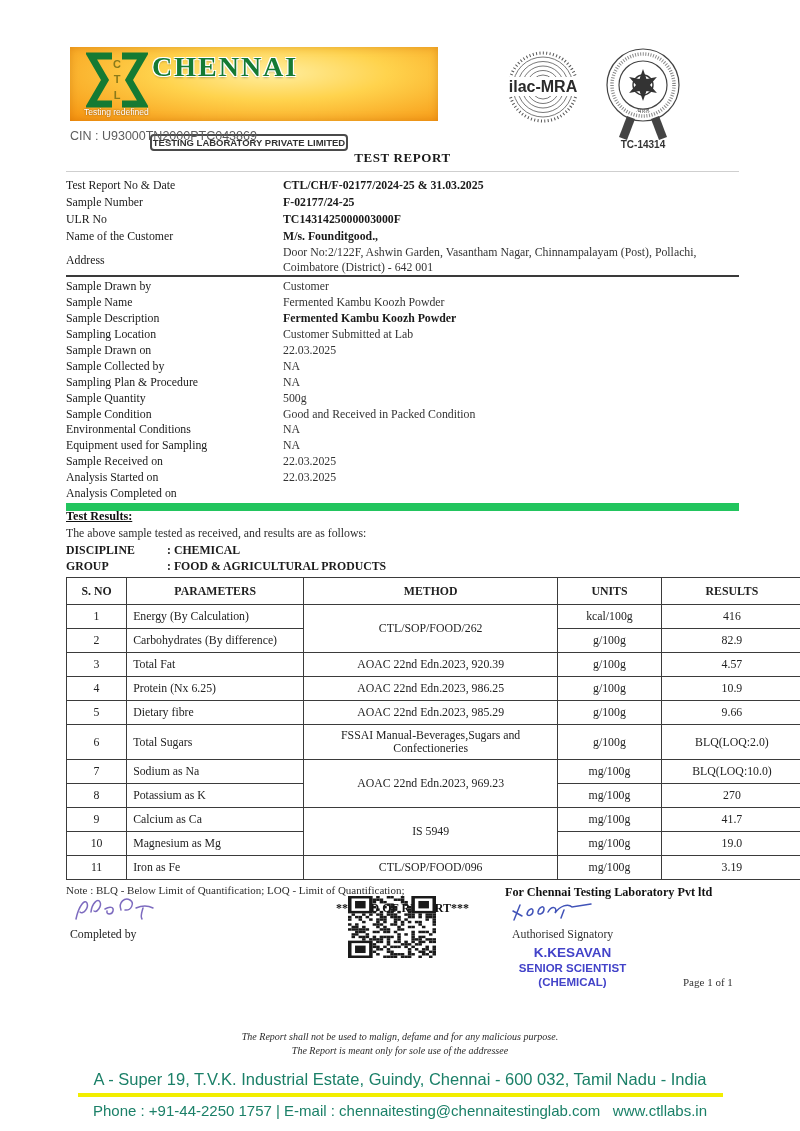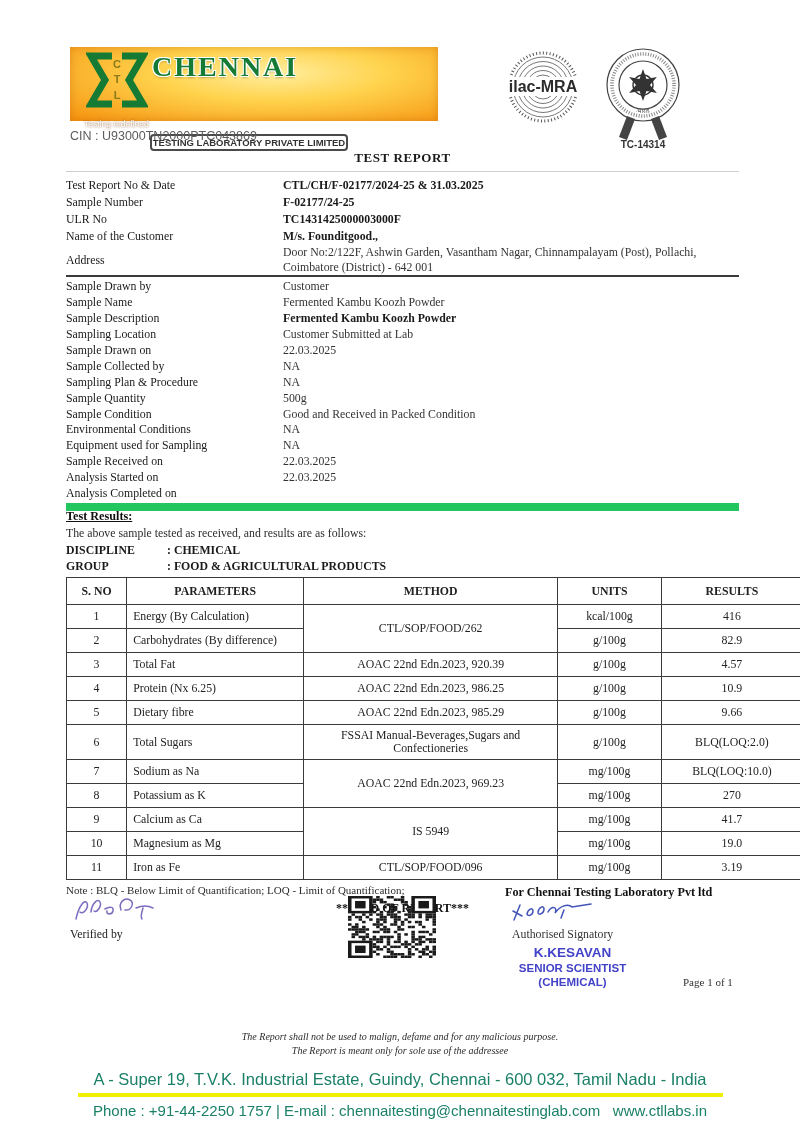--- a/index.html
+++ b/index.html
@@ -20,21 +20,21 @@
     letter-spacing:2px; color:var(--brand_green);
     text-shadow:-1px -1px 0 #fff, 1px -1px 0 #fff, -1px 1px 0 #fff, 1px 1px 0 #fff, 0 2px 2px rgba(0,0,0,.25);
   }
   .banner .sub-box {
     position:absolute; left:80px; top:52px; width:198px; height:17px;
     background:#fff; border:2px solid #4a4a4a; border-radius:4px;
     font-family:"Liberation Sans", sans-serif; font-weight:bold; font-size:9.5px;
     color:#333; text-align:center; line-height:13px;margin-top:35px;
   }
   .banner .tagline {
-    position:absolute; left:14px; top:72px; font-family:"Liberation Sans", sans-serif;
+    position:absolute; left:14px; top:60px; font-family:"Liberation Sans", sans-serif;
     font-size:8.5px; color:#fff; text-shadow:0 0 2px rgba(120,60,0,.9);
   }
   .banner svg.flask { position:absolute; left:16px; top:5px; }
   .cin {
     position:absolute; left:70px; top:129px;
     font-family:"Liberation Sans", sans-serif; font-size:12.5px; color:#5d5d5d;
   }
   .seal-ilac { position:absolute; left:495px; top:50px; }
   .seal-nabl { position:absolute; left:600px; top:44px; }
   .report-title {
@@ -329,21 +329,21 @@
     </table>
     <div class="note-line">Note : BLQ - Below Limit of Quantification; LOQ - Limit of Quantification;</div>
     <div class="end-line">***END OF REPORT***</div>
   </div>
 
   <div class="for-company">For Chennai Testing Laboratory Pvt ltd</div>
 
   <svg class="sig-verified" width="102" height="32" viewBox="0 0 102 32">
     <path d="M4,26 C7,12 13,6 15,10 C17,15 11,22 8,19 M19,19 C20,10 26,5 28,9 C30,13 25,20 22,18 M33,16 C38,13 42,14 41,18 C40,22 34,22 35,18 M49,17 C46,9 53,4 58,7 C63,10 59,18 53,17 M64,15 C71,12 77,13 81,15 M71,15 C70,19 68,23 70,26" fill="none" stroke="var(--signature_purple)" stroke-width="1.5" stroke-linecap="round"></path>
   </svg>
-  <div class="verified-lbl">Verified by</div>
+  <div class="verified-lbl">Completed by</div>
 
   <div class="qr-wrap">
     <svg id="qr-svg" width="88" height="62" viewBox="0 0 25 25" preserveAspectRatio="none">
         <rect x="8" y="0" width="1" height="1" fill="#1a1a1a"></rect>
         <rect x="11" y="0" width="1" height="1" fill="#1a1a1a"></rect>
         <rect x="12" y="0" width="1" height="1" fill="#1a1a1a"></rect>
         <rect x="15" y="0" width="1" height="1" fill="#1a1a1a"></rect>
         <rect x="7" y="1" width="1" height="1" fill="#1a1a1a"></rect>
         <rect x="8" y="1" width="1" height="1" fill="#1a1a1a"></rect>
         <rect x="9" y="1" width="1" height="1" fill="#1a1a1a"></rect>

